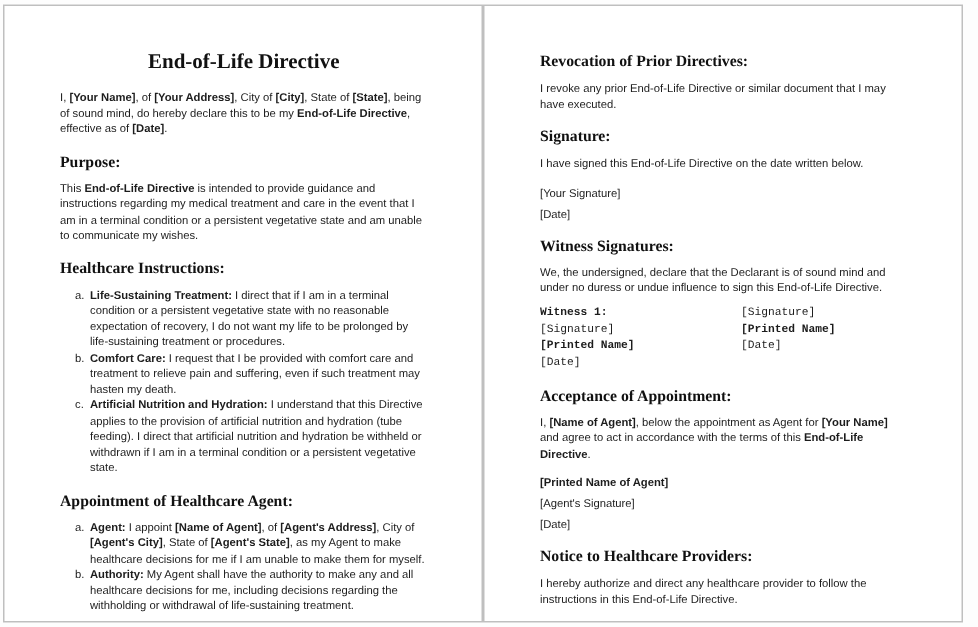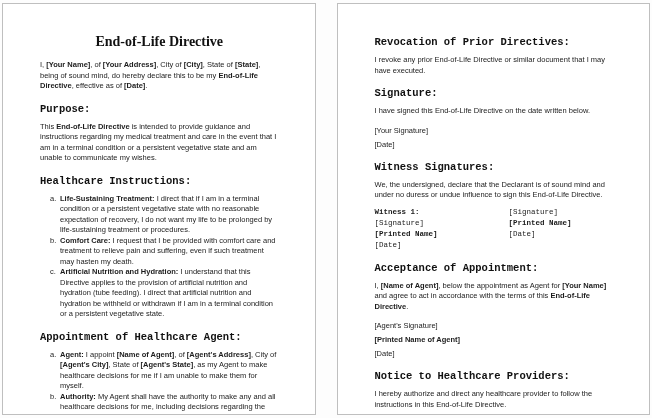--- a/index.html
+++ b/index.html
@@ -5,41 +5,41 @@
   html, body { margin: 0; padding: 0; }
   body {
     width: 652px; height: 418px;
     background: #fdfdfd;
     font-family: "Liberation Sans", sans-serif;
     color: #1c1c1c;
     overflow: hidden;
   }
   .spread {
     display: flex;
-    gap: 21px;
+    gap: 0;
     padding: 3px 2px;
   }
   .page {
     width: 320px; height: 412px;
     box-sizing: border-box;
     background: #ffffff;
     border: 1px solid #bfbfbf;
     padding: 30px 36px 20px 37px;
     overflow: hidden;
   }
   .doc-title {
     font-family: "Liberation Serif", serif;
     font-weight: bold;
     font-size: 14px;
     text-align: center;
     margin: 0 0 10px 0;
     color: #111;
   }
   .sec {
-    font-family: Liberation Mono, monospace;
+    font-family: Liberation Serif, serif;
     font-weight: bold;
     font-size: 10.5px;
     margin: 11px 0 7px 0;
     color: #111;
   }
   .body {
     font-size: 7.5px;
     line-height: 10.5px;
     margin: 0 0 6px 0;
   }
@@ -128,21 +128,21 @@
       <div class="wit-col">
         <div class="wit-line"><span>[Signature]</span></div>
         <div class="wit-line"><b>[Printed Name]</b></div>
         <div class="wit-line"><span>[Date]</span></div>
       </div>
     </div>
 
     <h2 class="sec">Acceptance of Appointment:</h2>
     <p class="body"><span>I, </span><b>[Name of Agent]</b><span>, below the appointment as Agent for </span><b>[Your Name]</b><span> and agree to act in accordance with the terms of this </span><b>End-of-Life Directive</b><span>.</span></p>
     <div class="gap-sm"></div>
+    <p class="sig-line"><b>[Printed Name of Agent]</b></p>
     <p class="sig-line"><span>[Agent's Signature]</span></p>
-    <p class="sig-line"><b>[Printed Name of Agent]</b></p>
     <p class="sig-line"><span>[Date]</span></p>
 
     <h2 class="sec">Notice to Healthcare Providers:</h2>
     <p class="body">I hereby authorize and direct any healthcare provider to follow the instructions in this End-of-Life Directive.</p>
   </section>
 
 </div>
 
 </body></html>

